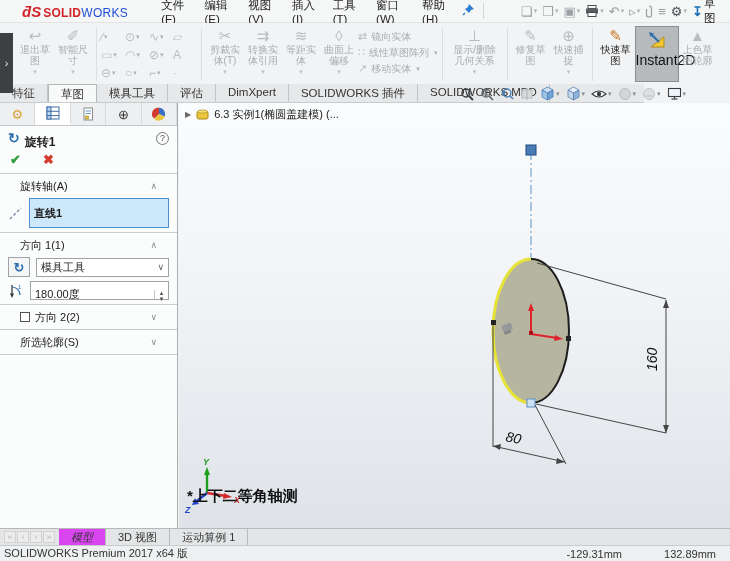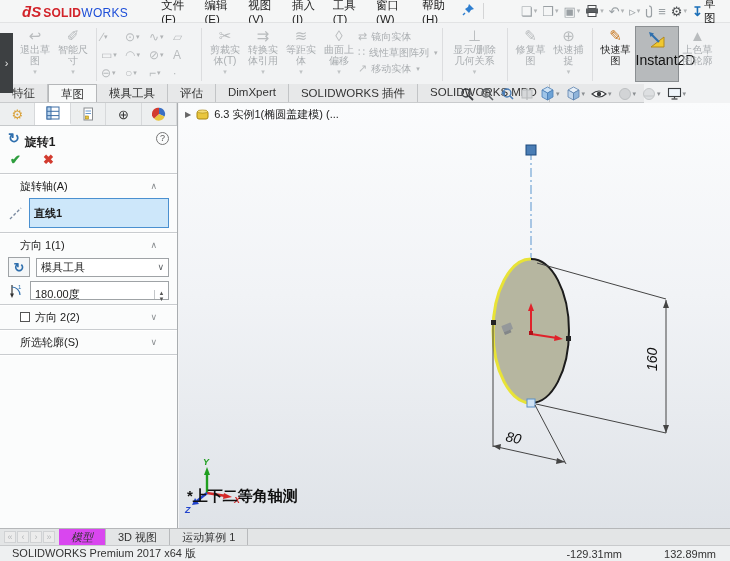--- a/index.html
+++ b/index.html
@@ -80,21 +80,21 @@
   .tree .arr { font-size:8px; color:#666; }
   .viewname { position:absolute; left:8px; bottom:22px; font-size:15px; font-weight:bold; color:#111;margin-top:20px; }
 
   .btabs { position:absolute; left:0; top:528px; width:730px; height:17px; background:#e3e5e6; border-top:1px solid #b5b7b9; display:flex; align-items:stretch; font-size:11px; color:#333; }
   .nav { display:flex; align-items:center; gap:1px; padding:0 4px; }
   .nav span { width:12px; text-align:center; color:#b5b8ba; font-size:9px; background:#ececec; border:1px solid #d0d2d4; height:12px; line-height:11px; }
   .btab { display:flex; align-items:center; padding:0 12px; border-right:1px solid #b8babc; }
   .btab.active { background:#d946ef;font-style:italic; }
 
   .status { position:absolute; left:0; top:545px; width:730px; height:16px; background:#eef0f1; border-top:1px solid #c8cacc; display:flex; align-items:center; font-size:11px; color:#333; }
-  .status .ver { margin-left:12px;text-align:center; }
+  .status .ver { margin-left:4px;text-align:center; }
   .status .coords { margin-left:auto; display:flex; gap:42px; margin-right:14px; }
 
   svg text { font-family:"Liberation Sans", sans-serif; }
 </style>
 </head>
 <body>
 
 <div class="win">
 
   <div class="titlebar">

